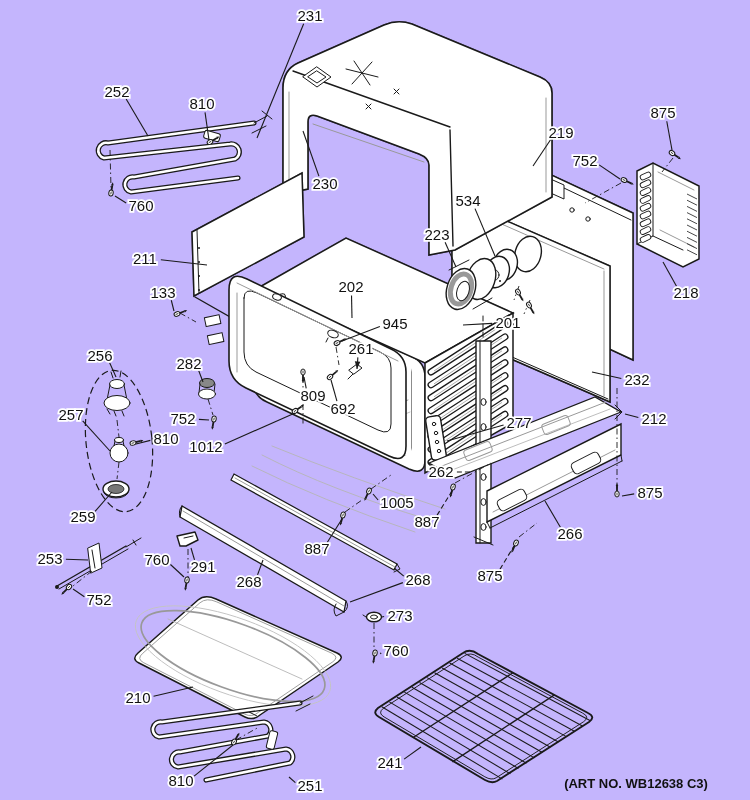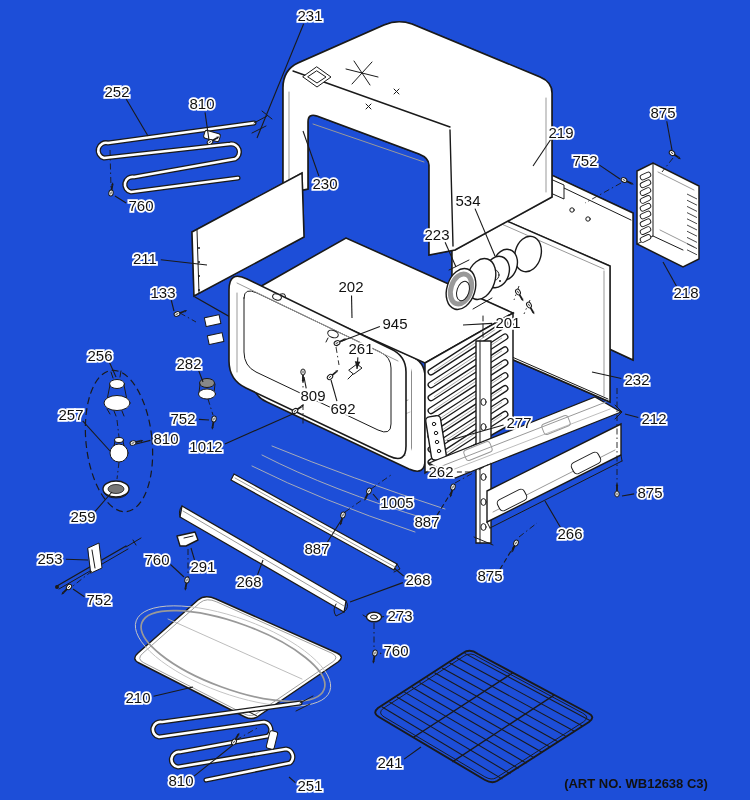--- a/index.html
+++ b/index.html
@@ -1,16 +1,16 @@
 <!DOCTYPE html>
 <html><head>
 <meta charset="utf-8">
 <style>
   html,body{margin:0;padding:0;background:#fff;}
-  .stage{position:relative;width:750px;height:800px;background:#1d4ed8;overflow:hidden;}
+  .stage{position:relative;width:750px;height:800px;background:#c4b5fd;overflow:hidden;}
   svg{display:block;font-family:"Liberation Sans",sans-serif;}
   svg *{vector-effect:none;}
   .ln{stroke:#1a1a1a;stroke-width:1.4;fill:none;stroke-linecap:round;stroke-linejoin:round;}
   .th{stroke:#1a1a1a;stroke-width:1;fill:none;stroke-linecap:round;stroke-linejoin:round;}
   .gy{stroke:#999;stroke-width:1;fill:none;stroke-linecap:round;}
   .lgy{stroke:#b5b5b5;stroke-width:.9;fill:none;stroke-linecap:round;}
   .wfill{fill:#fff;}
   .callout-text{font-size:15px;fill:#111;paint-order:stroke;stroke:#fff;stroke-width:3.5px;font-weight:500;}
   .artno{font-size:13px;font-weight:bold;fill:#111;}
 </style>

